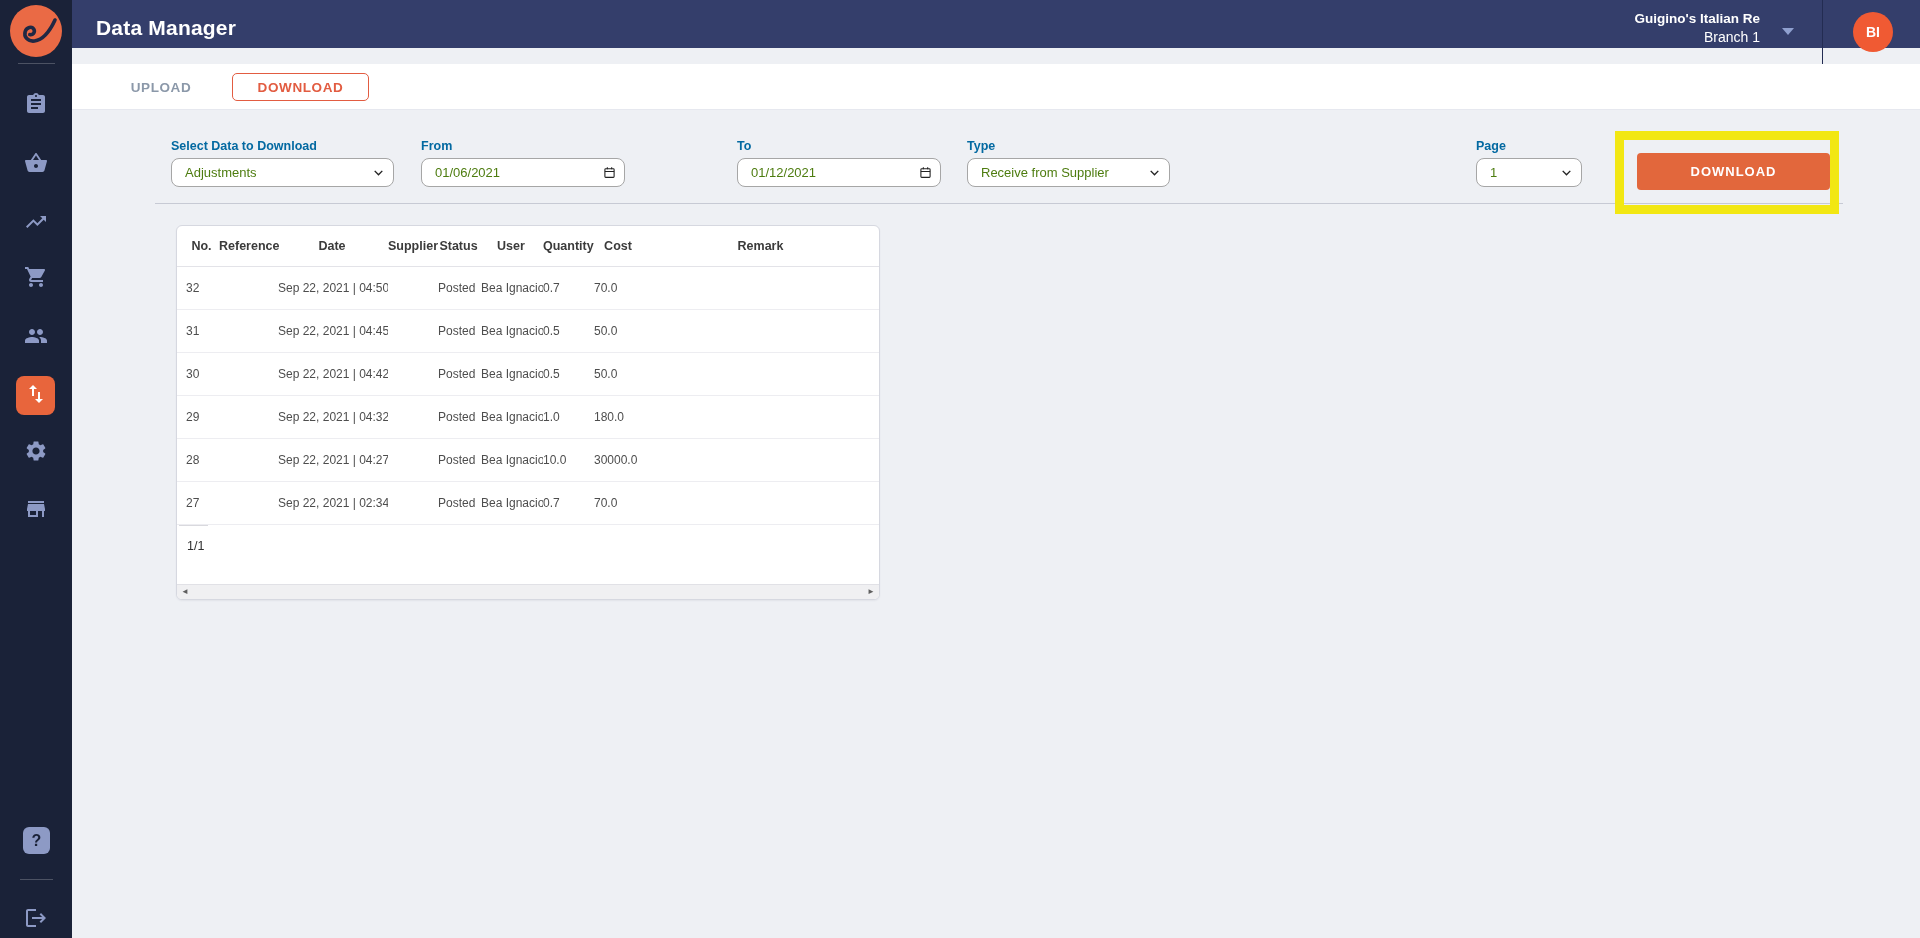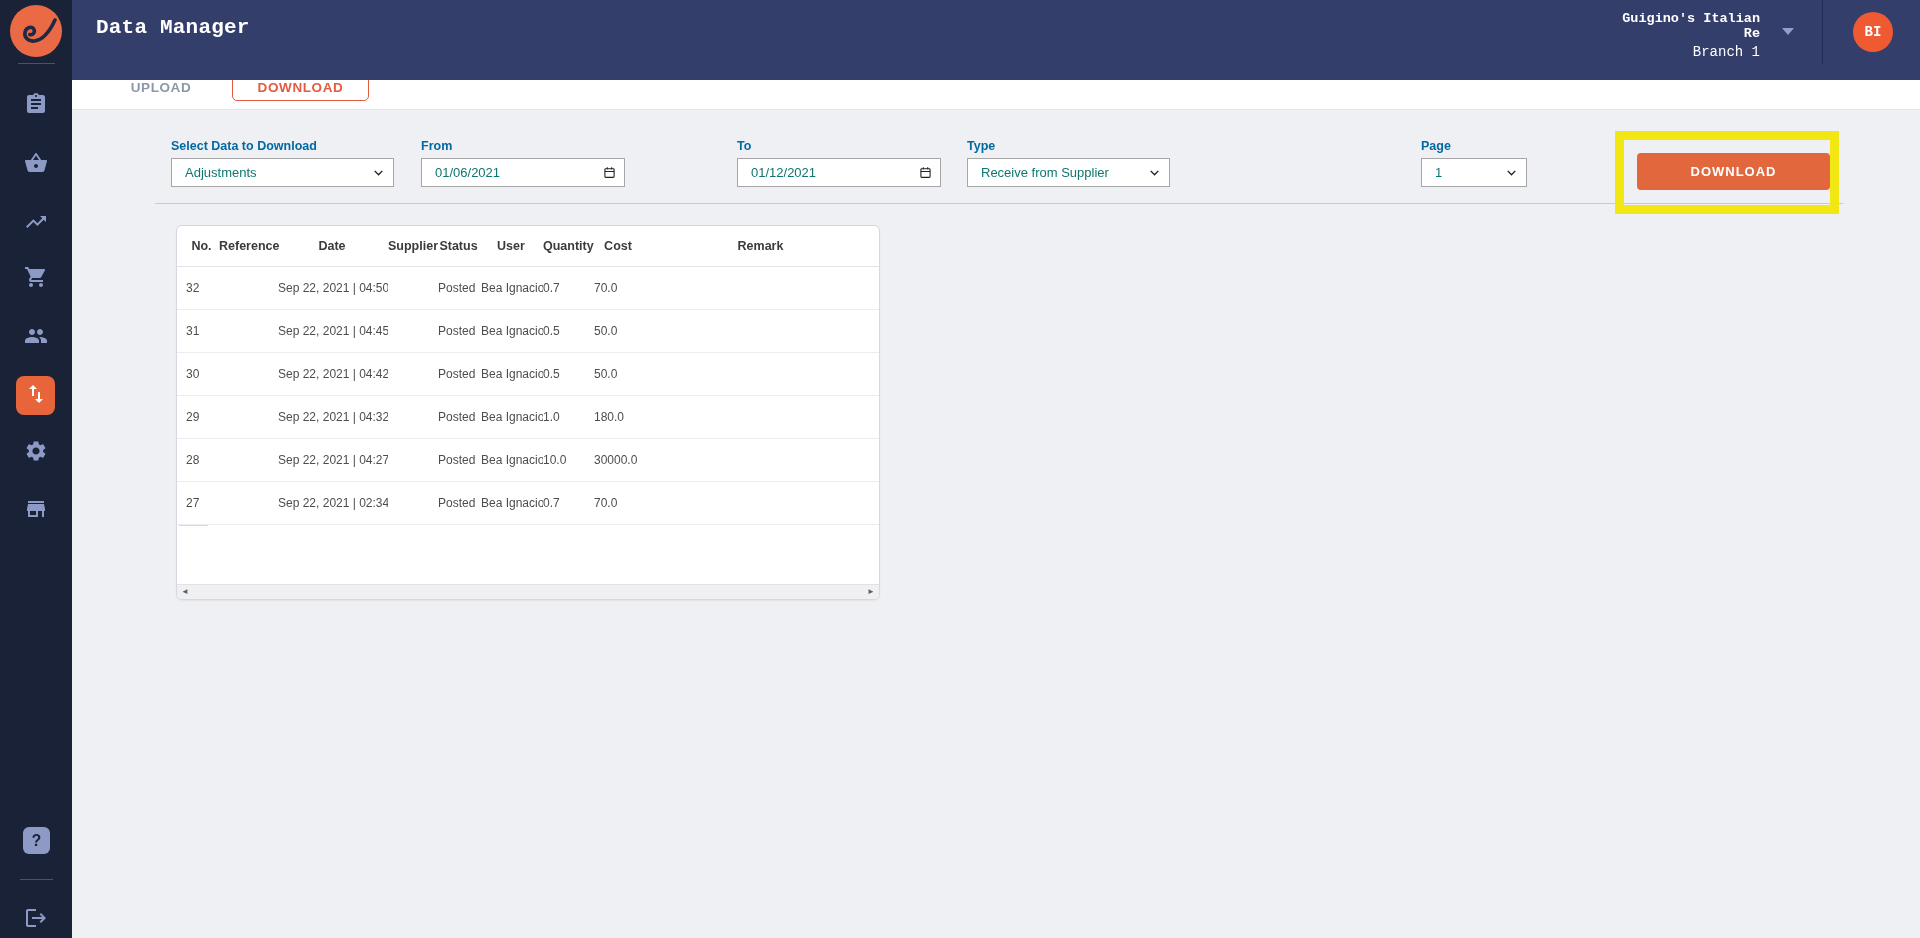--- a/index.html
+++ b/index.html
@@ -29,22 +29,22 @@
   .active-tile svg { width:24px; height:24px; }
   .help-tile {
     position:absolute; left:23px; top:827px; width:27px; height:27px;
     background:#8d9ac5; border-radius:6px; color:#1a2238;
     font-size:16px; font-weight:bold; display:flex; align-items:center; justify-content:center;
     cursor:pointer;
   }
   .bottom-divider { position:absolute; left:20px; top:879px; width:33px; border-top:1px solid rgba(255,255,255,.22); }
   
   .header {
-    position:absolute; left:72px; top:0; width:1848px; height:80px;
-    background:#343e6b; z-index:20; color:#fff;font-family:Liberation Mono, monospace;
+    position:absolute; left:72px; top:0; width:1848px; height:48px;
+    background:#343e6b; z-index:20; color:#fff;
   }
   .page-title { position:absolute; left:24px; top:16px; font-size:21px; font-weight:bold; letter-spacing:.2px; }
   .company-block { position:absolute; left:1528px; top:11px; width:160px; text-align:right; cursor:pointer; }
   .company-name { font-size:13.5px; font-weight:bold; }
   .company-branch { font-size:14px; margin-top:3px; }
   .header-caret { position:absolute; left:1710px; top:28px; width:0; height:0;
     border-left:6px solid transparent; border-right:6px solid transparent; border-top:7px solid #8fa0cf; cursor:pointer; }
   .header-divider { position:absolute; left:1750px; top:0; width:1px; height:64px; background:#232c52; }
   .avatar {
     position:absolute; left:1781px; top:12px; width:40px; height:40px; border-radius:50%;
@@ -69,25 +69,25 @@
     background:#fff;
   }
   
   .filters-divider { position:absolute; left:155px; top:203px; width:1688px; border-top:1px solid #c7cad4; z-index:1; }
   .fgroup { position:absolute; top:139px; z-index:2; }
   .fgroup .flabel { font-size:12.5px; font-weight:bold; color:#0369a1; margin-bottom:5px; }
   .g-datatype { left:171px; width:223px; }
   .g-from { left:421px; width:204px; }
   .g-to { left:737px; width:204px; }
   .g-type { left:967px; width:203px; }
-  .g-page { left:1421px; width:106px; }
+  .g-page { left:1476px; width:106px; }
   .ctrl { position:relative; width:100%; height:29px; }
   .ctrl select, .ctrl input[type=text] {
-    width:100%; height:29px; border:1px solid #a6a6a6; border-radius:0; background:#fff;
-    font-family:"Liberation Sans",sans-serif; font-size:13px; color:#0f766e;
+    width:100%; height:29px; border:1px solid #a6a6a6; border-radius:8px; background:#fff;
+    font-family:"Liberation Sans",sans-serif; font-size:13px; color:#4d7c0f;
     padding:0 28px 0 13px; appearance:none; -webkit-appearance:none; outline:none;
   }
   .ctrl .chev, .ctrl .cal {
     position:absolute; right:9px; top:8px; width:13px; height:13px; pointer-events:none; color:#222;
   }
   .ctrl svg { width:13px; height:13px; display:block; }
   
   .highlight-frame {
     position:absolute; left:1615px; top:131px; width:224px; height:83px;
     border:9px solid #f2e713; z-index:3;
@@ -367,17 +367,18 @@
           <td></td>
           <td>Posted</td>
           <td>Bea Ignacio</td>
           <td>0.7</td>
           <td>70.0</td>
           <td></td>
         </tr>
       </tbody>
   </table>
   <div class="mini-divider"></div>
+  <div class="pagination">1/1</div>
   <div class="hscrollbar">
     <span>◄</span>
     <span>►</span>
   </div>
 </div>
 
 </body></html>

